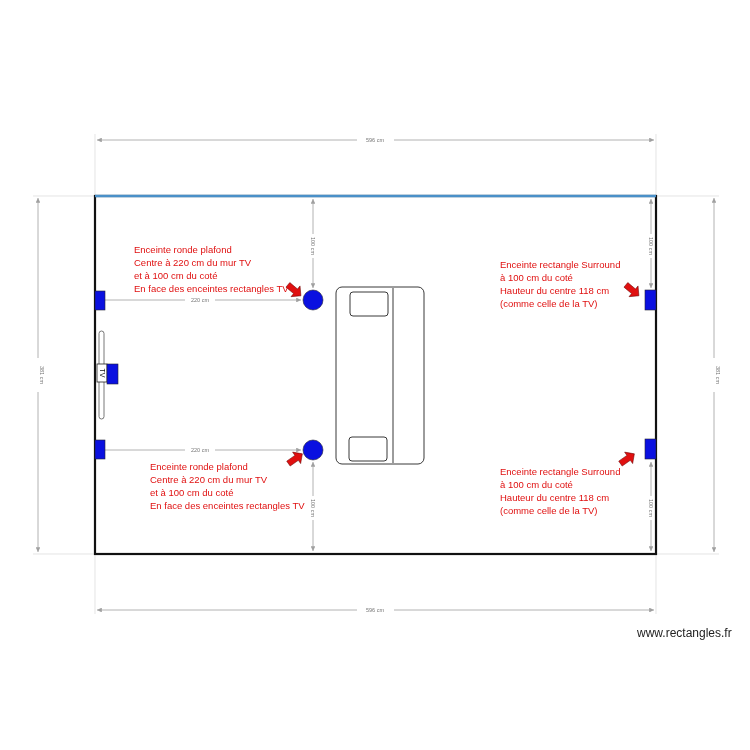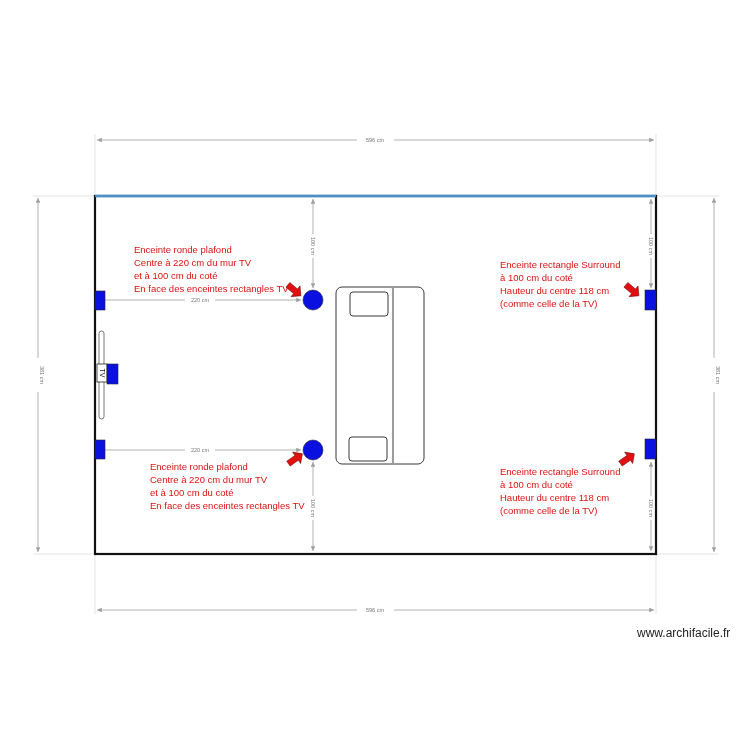--- a/index.html
+++ b/index.html
@@ -135,13 +135,13 @@
 En face des enceintes rectangles TV</div>
 <div class="note" style="left:500px; top:258px;">Enceinte rectangle Surround
 à 100 cm du coté
 Hauteur du centre 118 cm
 (comme celle de la TV)</div>
 <div class="note" style="left:500px; top:465px;">Enceinte rectangle Surround
 à 100 cm du coté
 Hauteur du centre 118 cm
 (comme celle de la TV)</div>
 
-<div class="watermark">www.archifacile.fr</div>
+<div class="watermark">www.rectangles.fr</div>
 
 </body></html>

